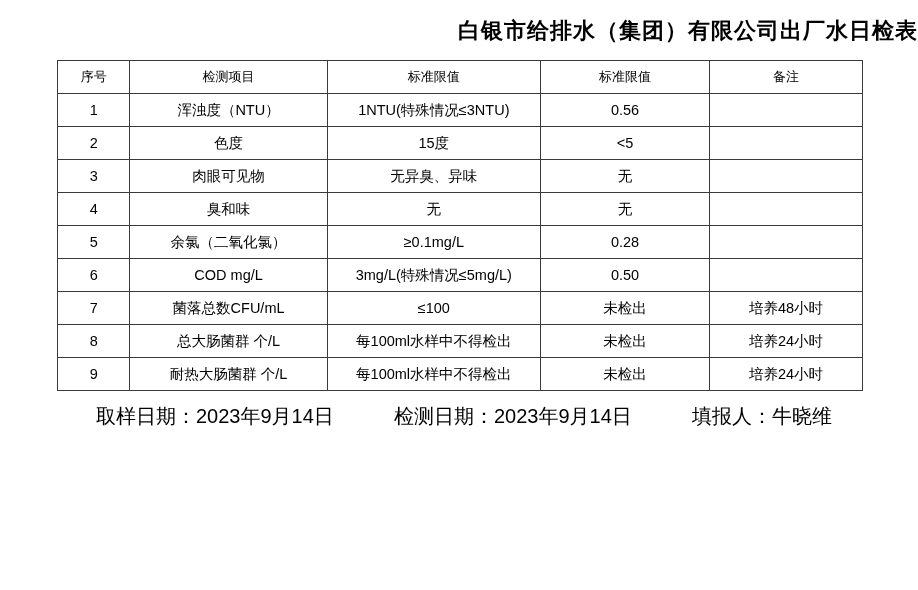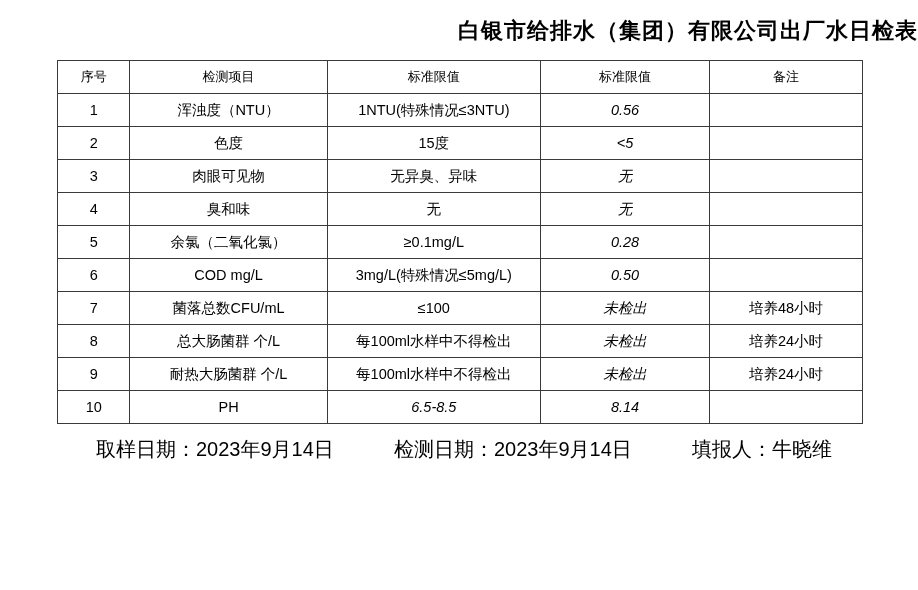--- a/index.html
+++ b/index.html
@@ -58,21 +58,20 @@
   col.c3 { width: 21.0%; }
   col.c4 { width: 19.0%; }
 
   .num-cell {
     font-family: "Liberation Serif", "DejaVu Serif", serif;
     font-size: 15px;
   }
   .mono-val {
     font-family: "Liberation Serif", "DejaVu Serif", serif;
     font-size: 15px;
-    font-style: italic;
   }
   .footer {
     display: flex;
     justify-content: space-between;
     padding: 12px 86px 0 96px;
     font-size: 20px;
     font-family: "Liberation Sans", "DejaVu Sans", sans-serif;
   }
   .footer span {
     white-space: nowrap;
@@ -160,27 +159,20 @@
           <td class="mono-val">未检出</td>
           <td>培养24小时</td>
         </tr>
         <tr>
           <td class="num-cell">9</td>
           <td>耐热大肠菌群 个/L</td>
           <td>每100ml水样中不得检出</td>
           <td class="mono-val">未检出</td>
           <td>培养24小时</td>
         </tr>
-        <tr>
-          <td class="num-cell">10</td>
-          <td>PH</td>
-          <td class="mono-val">6.5-8.5</td>
-          <td class="mono-val">8.14</td>
-          <td></td>
-        </tr>
       </tbody>
     </table>
   </div>
 
   <div class="footer">
     <span>取样日期：2023年9月14日</span>
     <span>检测日期：2023年9月14日</span>
     <span>填报人：牛晓维</span>
   </div>
 

